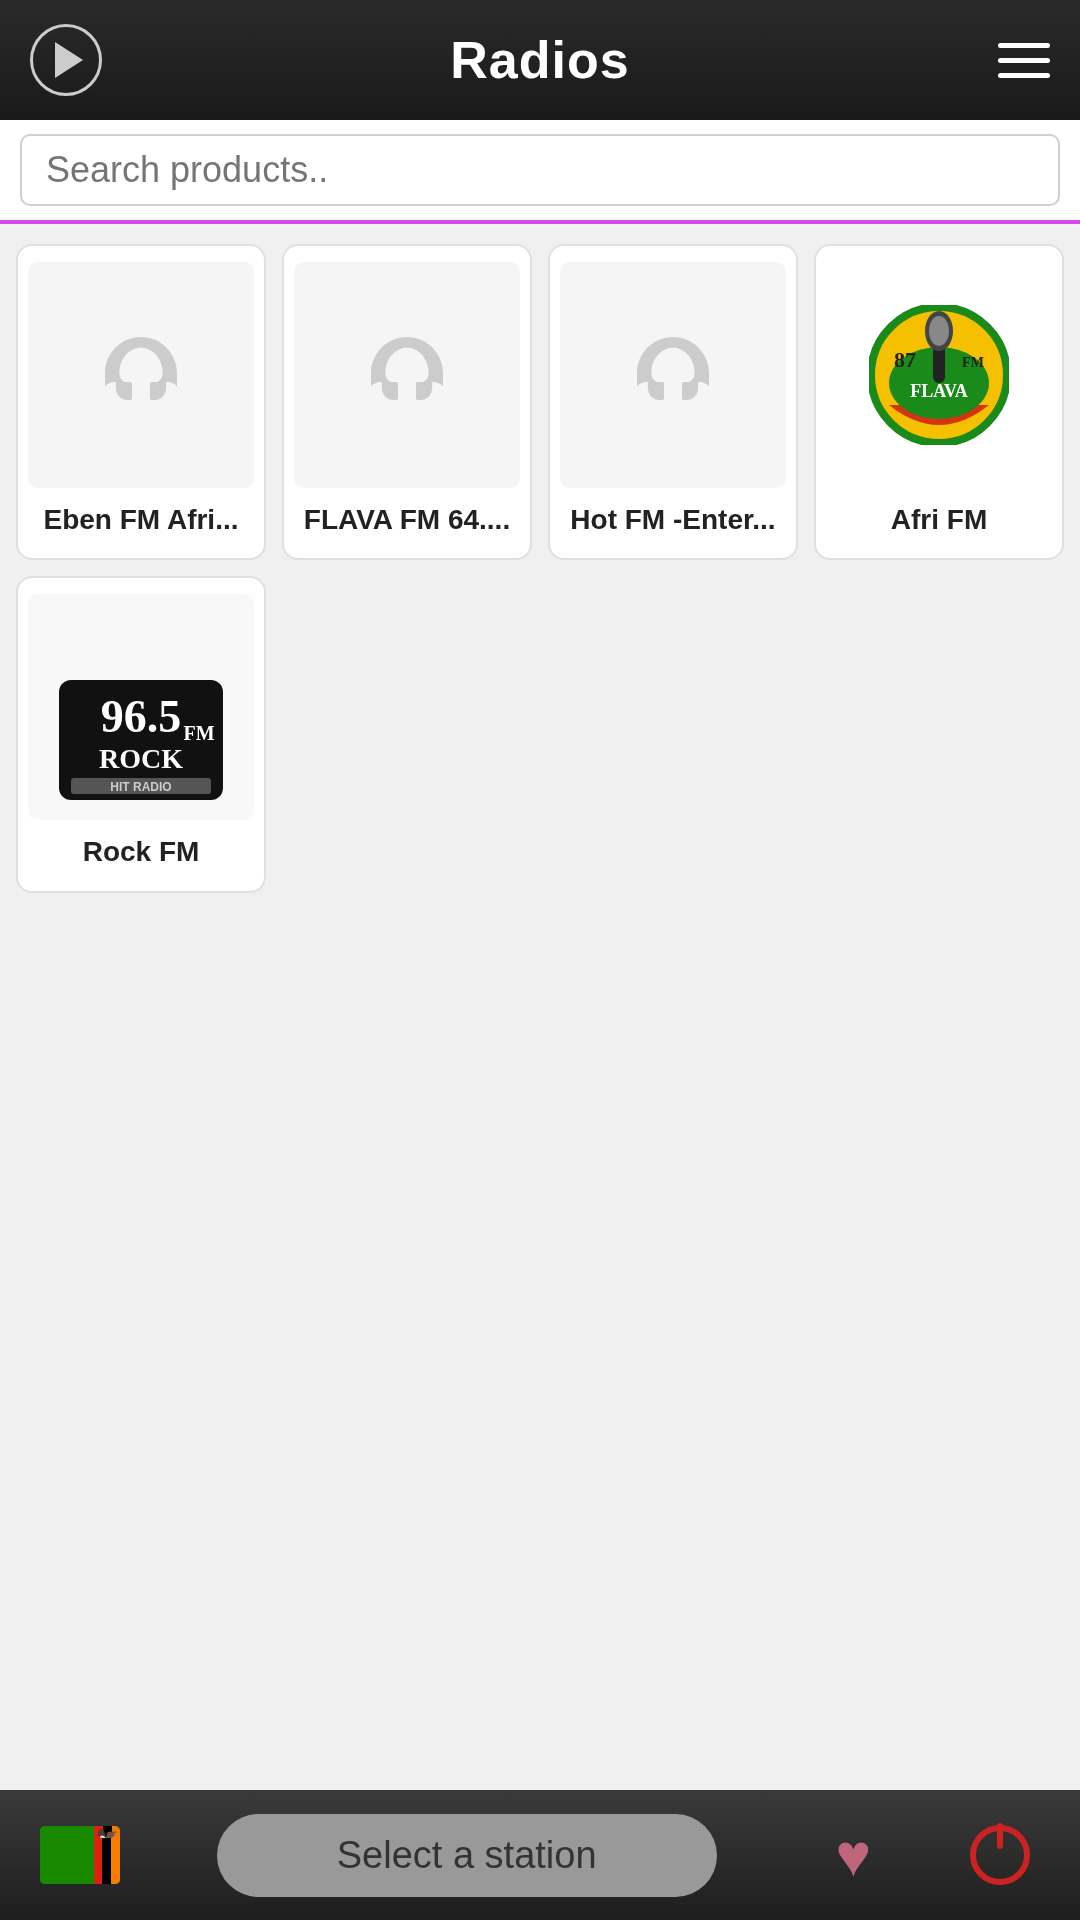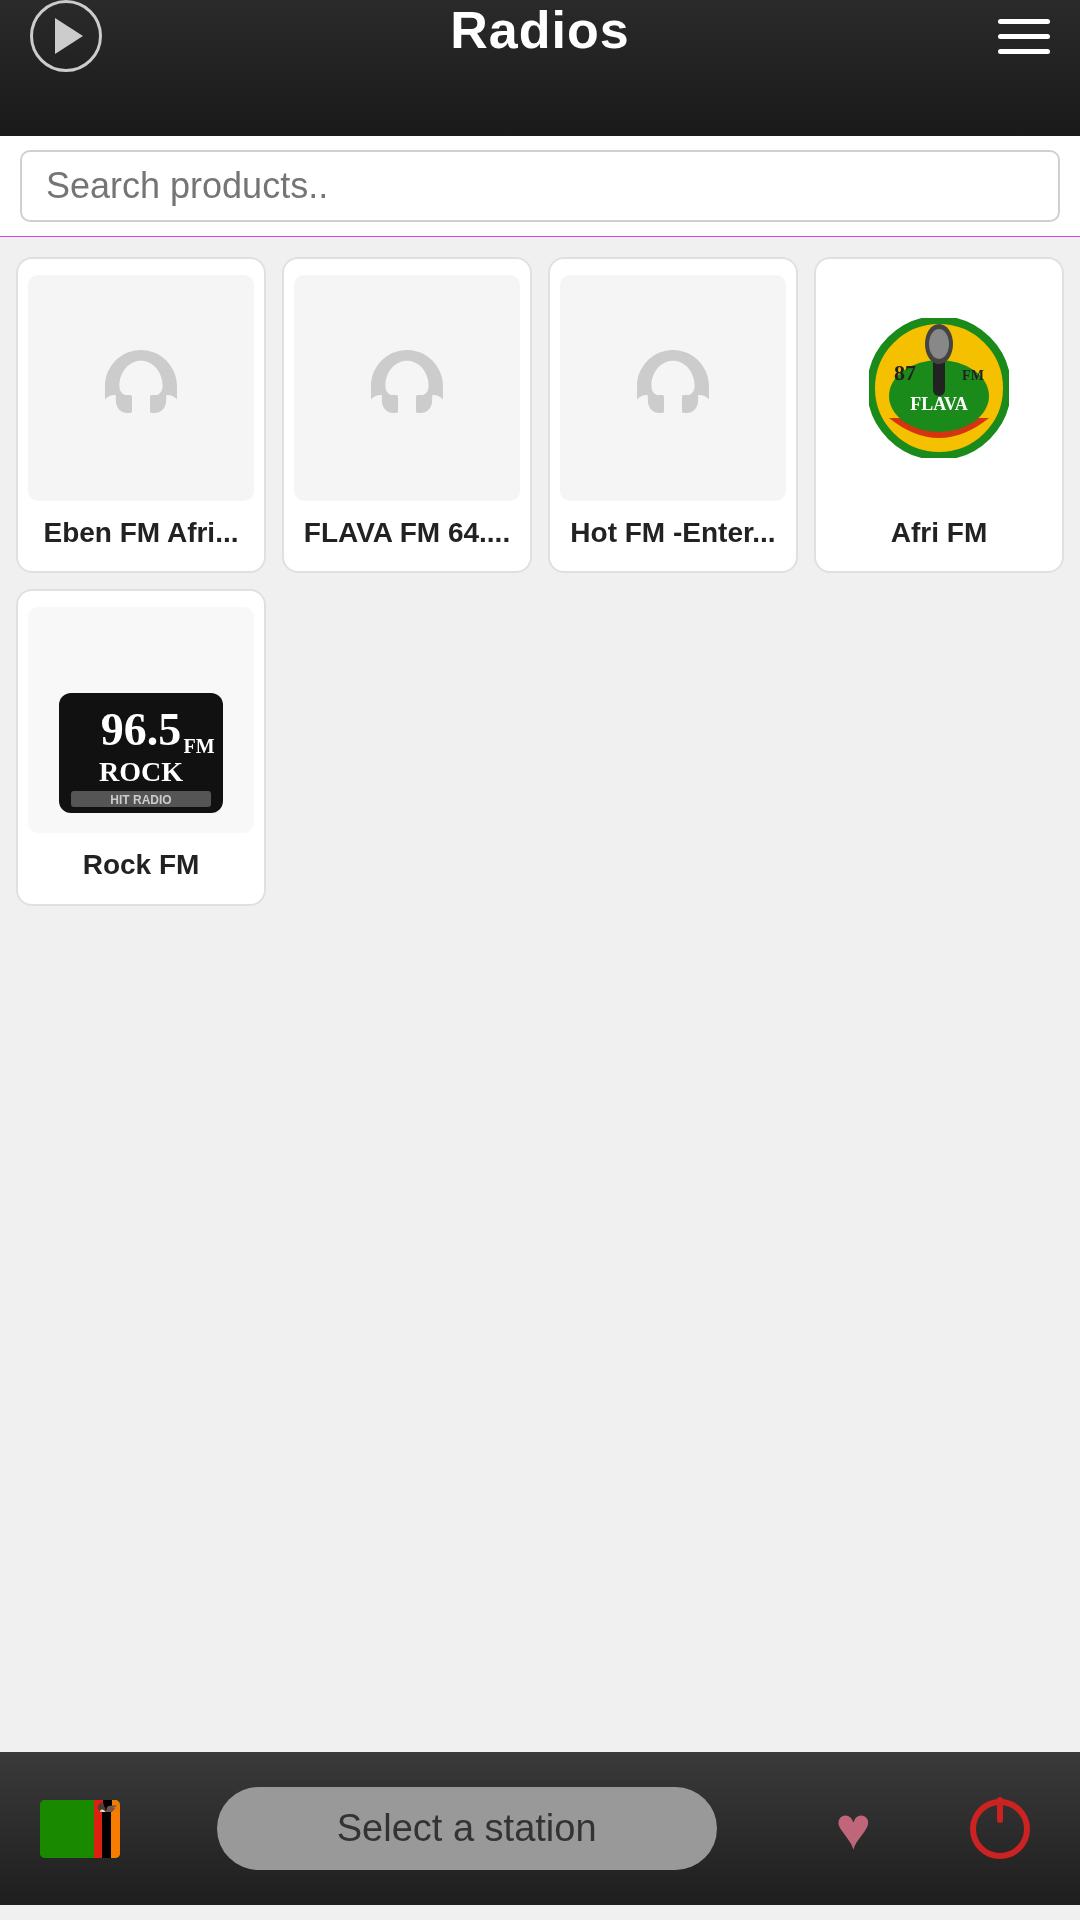--- a/index.html
+++ b/index.html
@@ -11,22 +11,23 @@
       background: #f0f0f0;
       font-family: Arial, Helvetica, sans-serif;
       display: flex;
       flex-direction: column;
       position: relative;
     }
 
     
     .header {
       background: linear-gradient(180deg, #2a2a2a 0%, #1a1a1a 100%);
-      height: 136px;
-      display: flex;
+      height: 120px;
+      display: flex;
+      align-items: center;
       justify-content: space-between;
       padding: 0 30px;
     }
 
     .header-play-btn {
       width: 72px;
       height: 72px;
       border-radius: 50%;
       border: 3px solid #ccc;
       background: transparent;
@@ -71,21 +72,21 @@
       border-radius: 3px;
     }
     .menu-line:nth-child(1) { width: 52px; }
     .menu-line:nth-child(2) { width: 52px; }
     .menu-line:nth-child(3) { width: 52px; }
 
     
     .search-container {
       background: #ffffff;
       padding: 14px 20px;
-      border-bottom: 1px solid #d946ef;
+      border-bottom: 4px solid #d946ef;
     }
 
     .search-input {
       width: 100%;
       height: 72px;
       border: 2px solid #d0d0d0;
       border-radius: 10px;
       padding: 0 24px;
       font-size: 36px;
       color: #aaaaaa;
@@ -166,27 +167,27 @@
       flex-direction: column;
       align-items: center;
       justify-content: flex-end;
       background: #f8f8f8;
       padding: 10px;
     }
 
     
     .bottom-bar {
       background: linear-gradient(180deg, #3a3a3a 0%, #1e1e1e 100%);
-      height: 153px;
+      height: 130px;
       display: flex;
       align-items: center;
       justify-content: space-between;
       padding: 0 40px;
       position: sticky;
-      bottom: 15px;
+      bottom: 0;
     }
 
     .zambia-flag {
       width: 80px;
       height: 58px;
       border-radius: 5px;
       overflow: hidden;
       position: relative;
       background: #198a00;
     }

